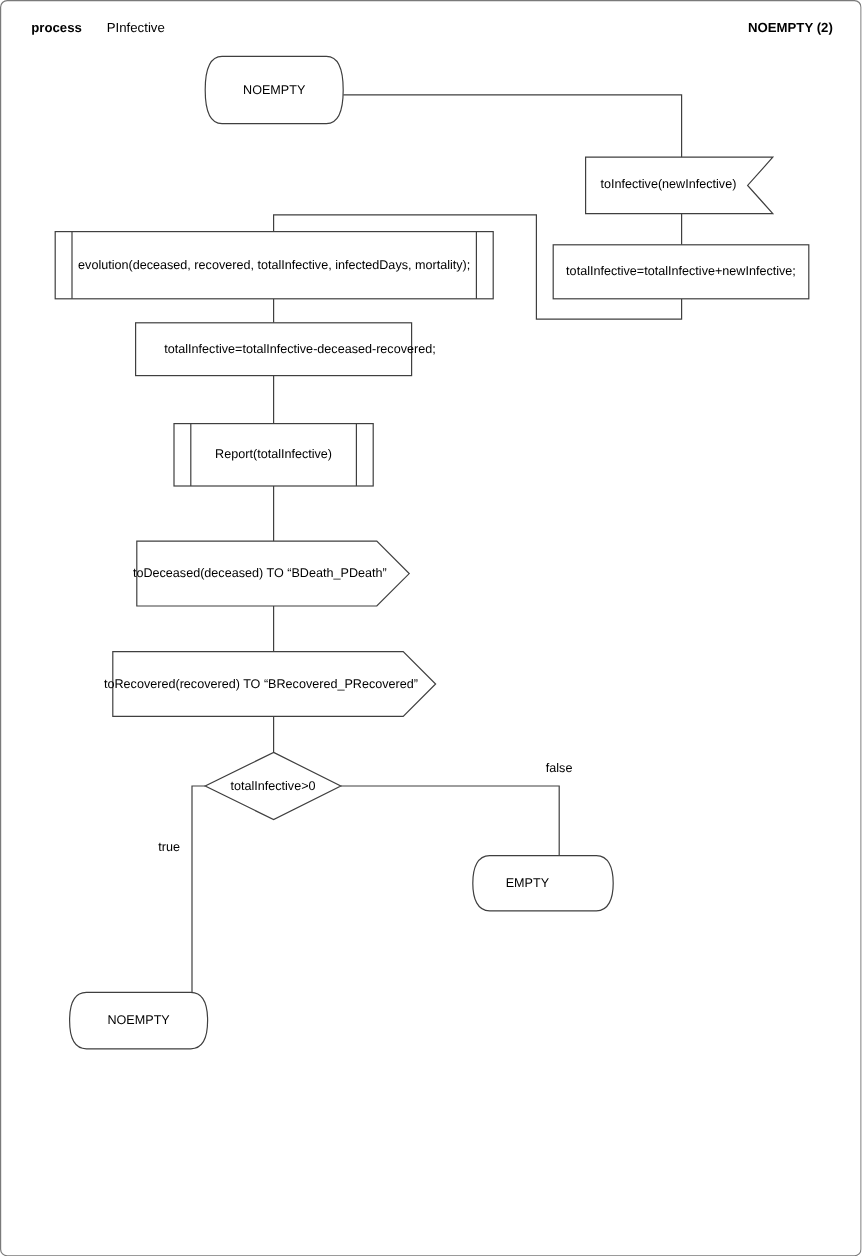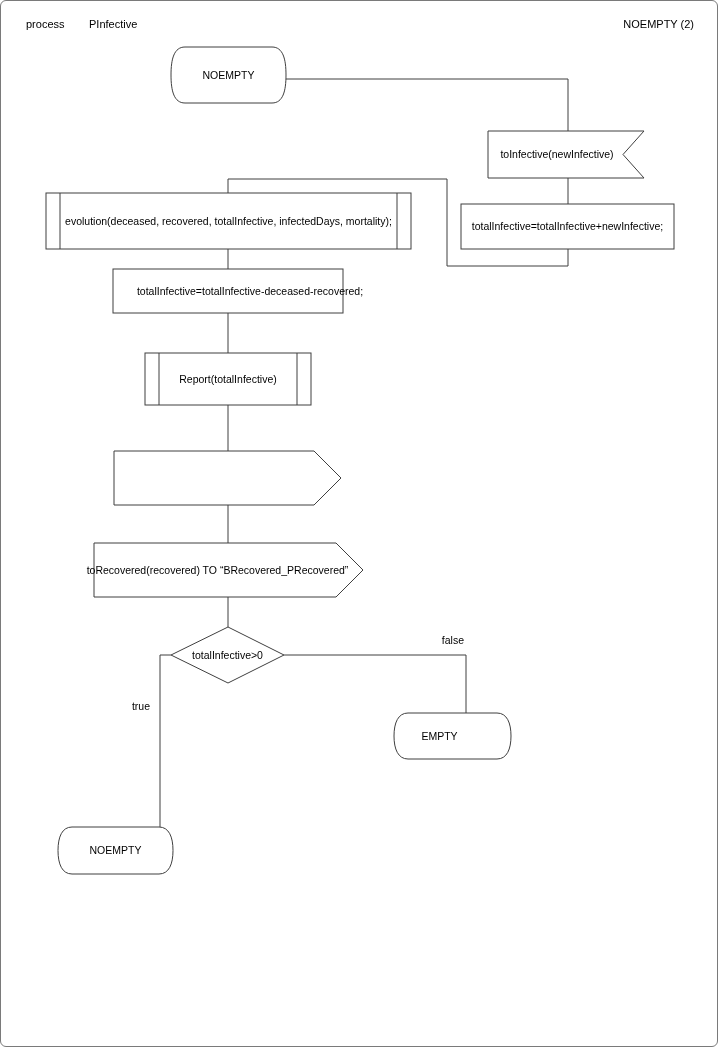--- a/index.html
+++ b/index.html
@@ -8,23 +8,23 @@
     width:716px;height:1045px;
     margin:0;
     border:1px solid #7a7a7a;
     border-radius:6px;
     background:#fff;
     font-family:"Liberation Sans", sans-serif;
     color:#000;
     overflow:hidden;
   }
   .hdr{position:absolute;top:16px;height:14px;font-size:11px;line-height:14px;white-space:nowrap;}
-  .hdr.kind{left:25px;font-weight:normal;text-align:right;}
+  .hdr.kind{left:25px;font-weight:bold;text-align:right;}
   .hdr.name{left:88px;}
-  .hdr.pg{right:23px;text-align:right;}
+  .hdr.pg{right:23px;text-align:right;font-weight:bold;}
   svg.canvas{position:absolute;left:0;top:0;}
   .lbl{
     position:absolute;
     display:flex;align-items:center;justify-content:center;
     font-size:10.5px;line-height:13px;
     white-space:nowrap;
     pointer-events:none;
   }
   .lbl.end{justify-content:flex-end;}
 </style>
@@ -80,20 +80,21 @@
 
     <path d="M71 826 H158 C168 826 172 836 172 849.5 C172 863 168 873 158 873 H71 C61 873 57 863 57 849.5 C57 836 61 826 71 826 Z" fill="#fff"></path>
   </svg>
 
   <div class="lbl" style="left:170px;top:46px;width:115px;height:56px;">NOEMPTY</div>
   <div class="lbl" style="left:460px;top:203px;width:213px;height:45px;">totalInfective=totalInfective+newInfective;</div>
   <div class="lbl" style="left:487px;top:130px;width:138px;height:47px;">toInfective(newInfective)</div>
   <div class="lbl" style="left:59px;top:192px;width:337px;height:56px;">evolution(deceased, recovered, totalInfective, infectedDays, mortality);</div>
   <div class="lbl" style="left:112px;top:268px;width:274px;height:44px;">totalInfective=totalInfective-deceased-recovered;</div>
   <div class="lbl" style="left:158px;top:352px;width:138px;height:52px;">Report(totalInfective)</div>
+  <div class="lbl" style="left:113px;top:450px;width:205px;height:54px;">toDeceased(deceased) TO “BDeath_PDeath”</div>
   <div class="lbl" style="left:93px;top:542px;width:247px;height:54px;">toRecovered(recovered) TO “BRecovered_PRecovered”</div>
   <div class="lbl" style="left:170px;top:626px;width:113px;height:56px;">totalInfective&gt;0</div>
-  <div class="lbl end" style="left:415px;top:632px;width:48px;height:14px;text-align:center;">false</div>
+  <div class="lbl end" style="left:428px;top:632px;width:48px;height:14px;text-align:center;">false</div>
   <div class="lbl" style="left:126px;top:652px;width:28px;height:14px;margin-top:46px;">true</div>
   <div class="lbl" style="left:380px;top:712px;width:117px;height:46px;">EMPTY</div>
   <div class="lbl" style="left:57px;top:826px;width:115px;height:47px;">NOEMPTY</div>
 
 </div>
 
 </body></html>

